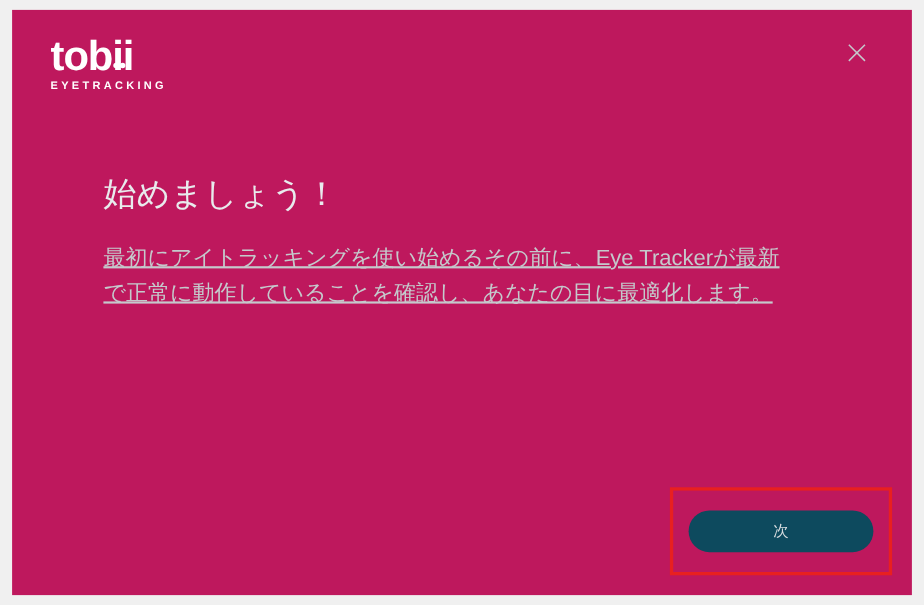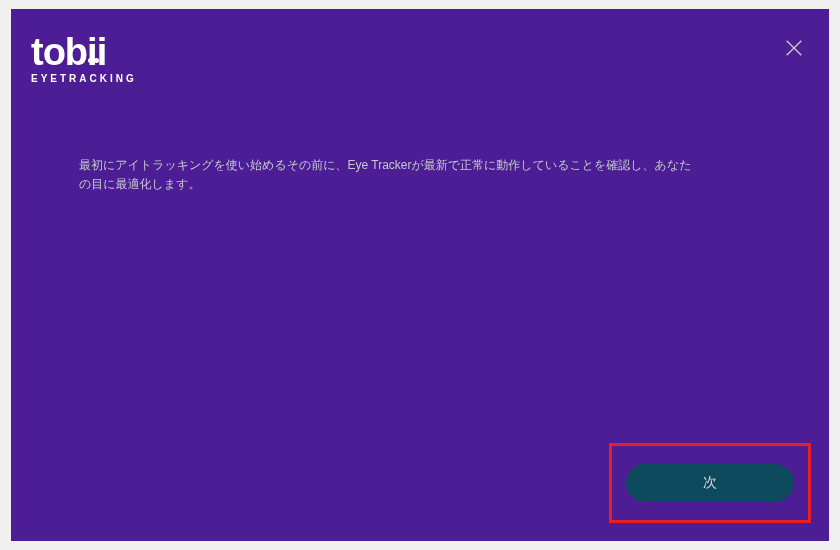--- a/index.html
+++ b/index.html
@@ -12,23 +12,23 @@
       height: 550px;
       background: #f0f0f0;
       font-family: 'Segoe UI', 'Hiragino Sans', 'Meiryo', sans-serif;
       display: flex;
       align-items: center;
       justify-content: center;
     }
     .dialog {
       width: 818px;
       height: 532px;
-      background: #4c1d95;
+      background: #be185d;
       position: relative;
-      padding: 24px 20px;
+      padding: 24px 35px;
     }
     .header {
       display: flex;
       justify-content: space-between;
       align-items: flex-start;
     }
     .logo {
       display: flex;
       flex-direction: column;
       align-items: flex-start;
@@ -75,24 +75,25 @@
       padding: 72px 48px 0 48px;
     }
     .title {
       color: #e8ebed;
       font-size: 30px;
       font-weight: 300;
       margin-bottom: 22px;
     }
     .description {
       color: #c5c9cc;
-      font-size: 12px;
+      font-size: 20px;
       font-weight: 400;
       line-height: 1.6;
       max-width: 620px;
+      text-decoration: underline;
     }
     .footer {
       position: absolute;
       bottom: 18px;
       right: 18px;
     }
     .highlight-box {
       border: 3px solid #e82020;
       padding: 18px 14px;
     }
@@ -123,20 +124,21 @@
     </div>
     <div class="close-btn">
       <svg viewBox="0 0 24 24">
         <line x1="4" y1="4" x2="20" y2="20" stroke="currentColor" stroke-width="1.5"></line>
         <line x1="20" y1="4" x2="4" y2="20" stroke="currentColor" stroke-width="1.5"></line>
       </svg>
     </div>
   </div>
 
   <div class="content">
+    <h1 class="title">始めましょう！</h1>
     <p class="description">最初にアイトラッキングを使い始めるその前に、Eye Trackerが最新で正常に動作していることを確認し、あなたの目に最適化します。</p>
   </div>
 
   <div class="footer">
     <div class="highlight-box">
       <button class="next-btn">次</button>
     </div>
   </div>
 </div>
 

